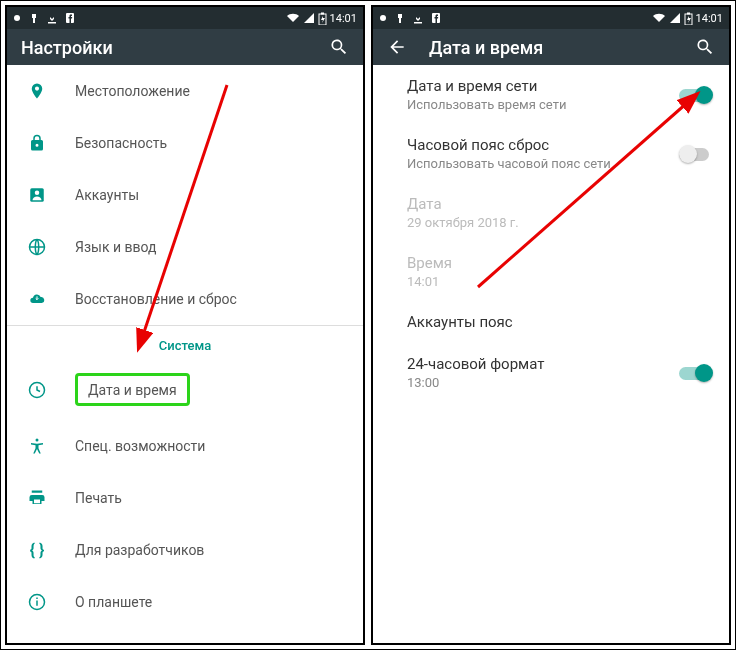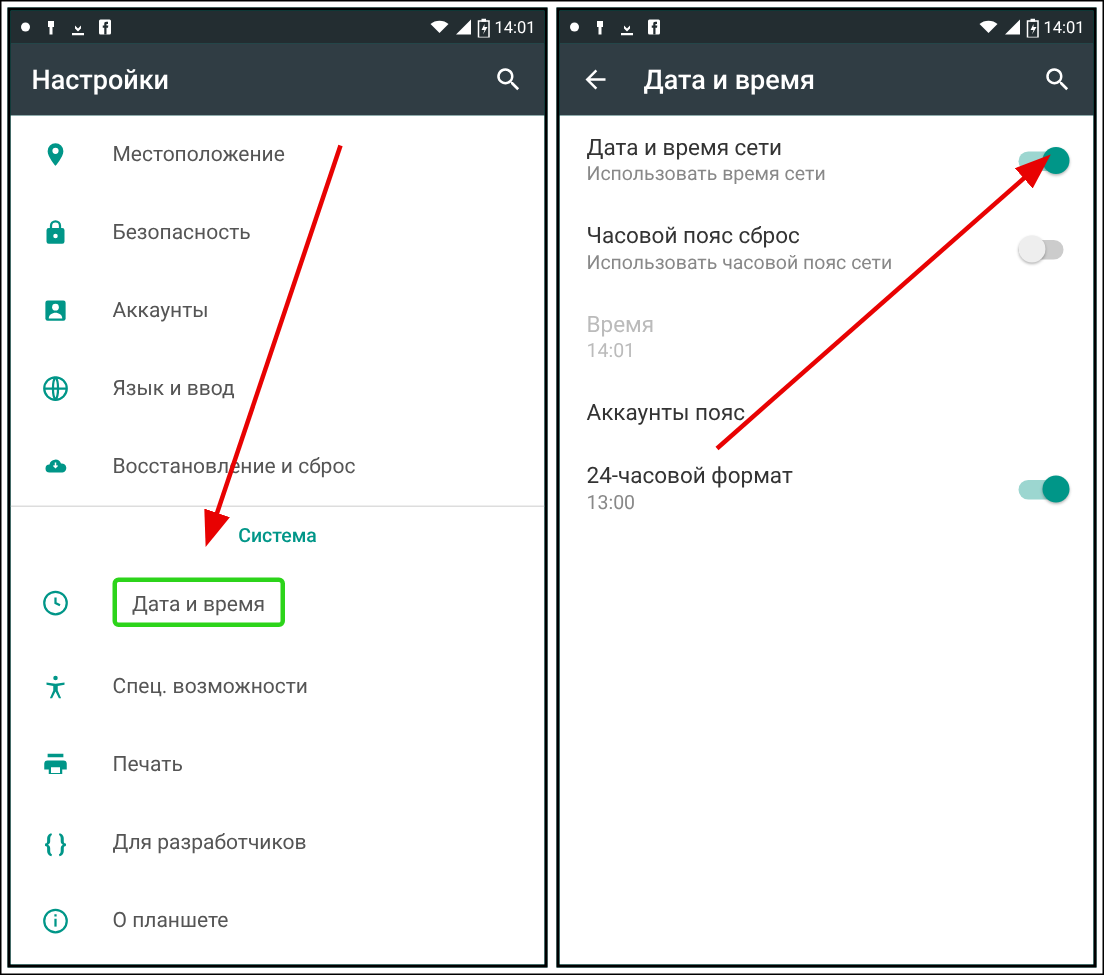--- a/index.html
+++ b/index.html
@@ -13,41 +13,41 @@
   }
   .container {
     display: flex;
     gap: 6px;
     width: 100%;
     height: 100%;
   }
   .phone {
     flex: 1;
     border: 2px solid #000;
-    background: #0f766e;
+    background: #7dd3fc;
     position: relative;
     overflow: hidden;
     display: flex;
     flex-direction: column;
   }
   .status-bar {
     background: #232d31;
     height: 22px;
     color: #fff;
     display: flex;
     align-items: center;
     padding: 0 6px;
     font-size: 11px;
   }
   .status-left { display: flex; gap: 8px; }
   .status-right { margin-left: auto; display: flex; gap: 3px; align-items: center; }
   .status-bar svg { fill: #fff; }
   .app-bar {
     background: #303d44;
-    height: 48px;
+    height: 36px;
     display: flex;
     align-items: center;
     padding: 0 14px;
     color: #fff;
   }
   .app-bar .title { font-size: 18px; font-weight: 500; }
   .app-bar .back { margin-right: 22px; display:flex; align-items:center; }
   .app-bar .search { margin-left: auto; display:flex; align-items:center; }
   .content {
     flex: 1;
@@ -83,20 +83,21 @@
   }
   .highlight-box {
     border: 3px solid #2cd41a;
     border-radius: 4px;
     display: inline-block;
     padding: 4px 10px;
   }
   .setting-row {
     padding: 12px 18px;
     position: relative;
+    margin-left: 16px;
   }
   .setting-row .s-title {
     font-size: 15px;
     color: #333;
   }
   .setting-row .s-sub {
     font-size: 13px;
     color: #888;
     margin-top: 2px;
   }
@@ -343,20 +344,24 @@
 
       <div class="setting-row">
         <div class="s-title">Часовой пояс сброс</div>
         <div class="s-sub">Использовать часовой пояс сети</div>
         <div class="toggle off">
             <div class="track"></div>
             <div class="thumb"></div>
           </div>
       </div>
 
+      <div class="setting-row disabled">
+        <div class="s-title">Дата</div>
+        <div class="s-sub">29 октября 2018 г.</div>
+      </div>
 
       <div class="setting-row disabled">
         <div class="s-title">Время</div>
         <div class="s-sub">14:01</div>
       </div>
 
       <div class="setting-row">
         <div class="s-title">Аккаунты пояс</div>
       </div>
 

